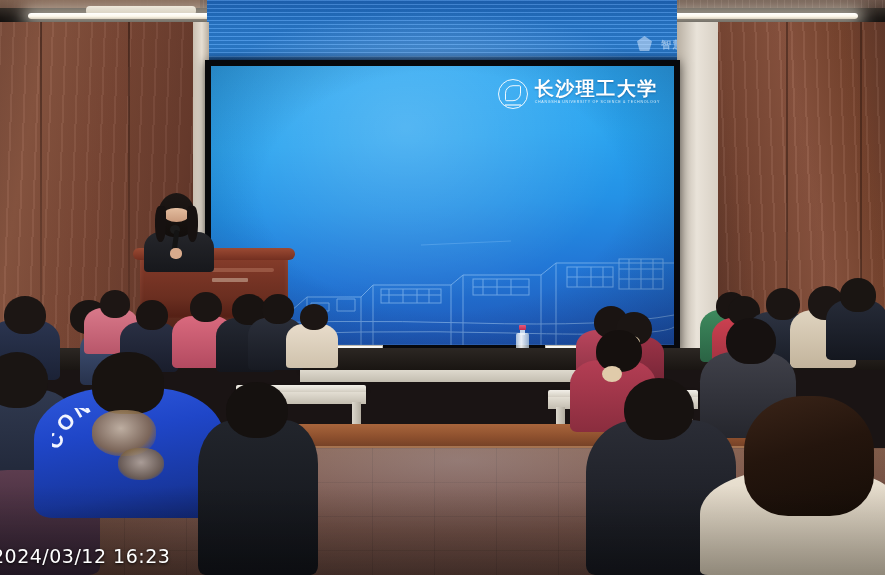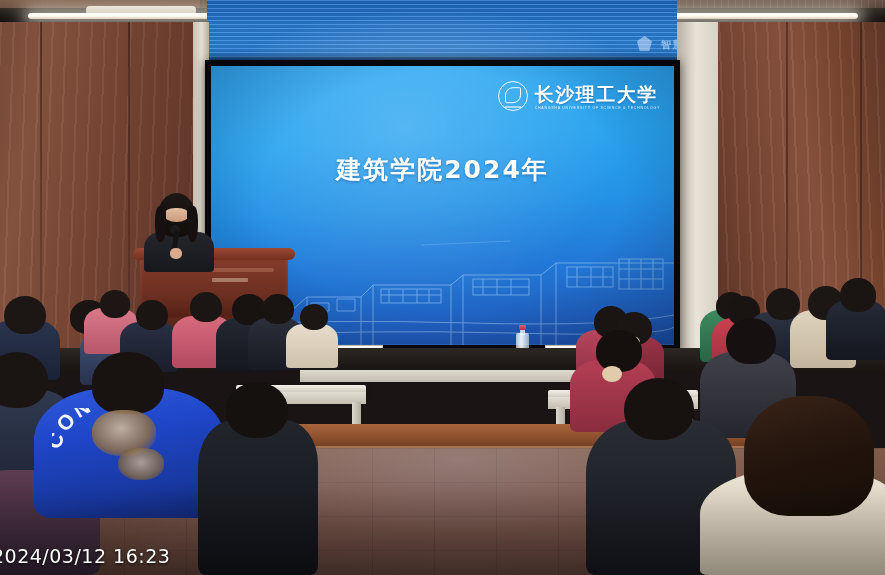--- a/index.html
+++ b/index.html
@@ -157,21 +157,21 @@
     background:radial-gradient(ellipse at 42% 22%,rgba(255,255,255,.20),rgba(255,255,255,0) 58%);
   }
   .screen-vig{
     position:absolute;left:0;top:0;width:100%;height:100%;
     background:radial-gradient(ellipse at 50% 45%,rgba(0,0,0,0) 55%,rgba(5,20,50,.30) 100%);
   }
 
   
   .slide-logo{
     position:absolute;right:14px;top:13px;height:32px;
-    display:flex;align-items:flex-end;gap:7px;
+    display:flex;align-items:flex-start;gap:7px;
   }
   .logo-emblem{
     width:28px;height:28px;border-radius:50%;
     border:1.6px solid rgba(255,255,255,.9);
     position:relative;flex:0 0 auto;
   }
   .logo-emblem:before{
     content:"";position:absolute;left:50%;top:50%;
     width:14px;height:14px;transform:translate(-50%,-55%);
     border:1.6px solid rgba(255,255,255,.92);
@@ -468,21 +468,20 @@
 
     <div class="slide-logo">
       <div class="logo-emblem"></div>
       <div class="logo-text">
         <div class="logo-cn">长沙理工大学</div>
         <div class="logo-en">CHANGSHA UNIVERSITY OF SCIENCE &amp; TECHNOLOGY</div>
       </div>
     </div>
 
     <div class="slide-title">
-      <div class="title-l1">建筑学院2024年</div>
     </div>
   </div>
 
   <div class="podium-lower"></div>
   <div class="podium-body"></div>
   <div class="podium-top"></div>
   <div class="podium-lip"></div>
   <div class="podium-plate"></div>
 
   <div class="presenter-body"></div>

